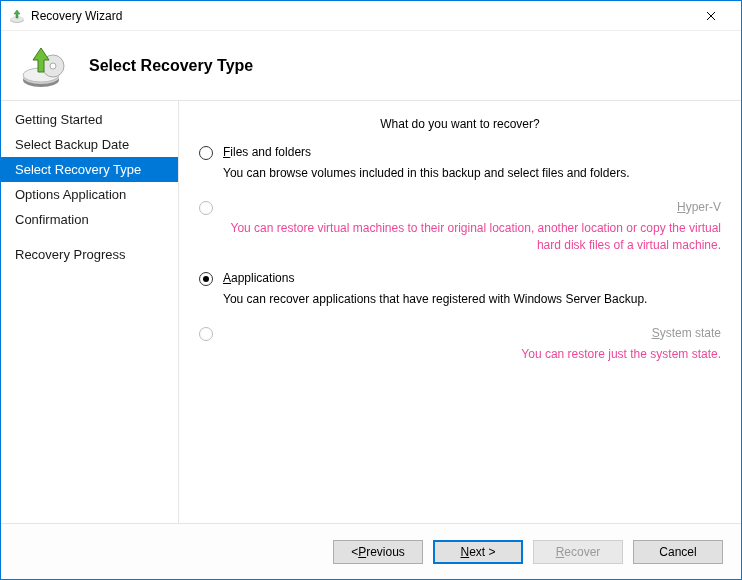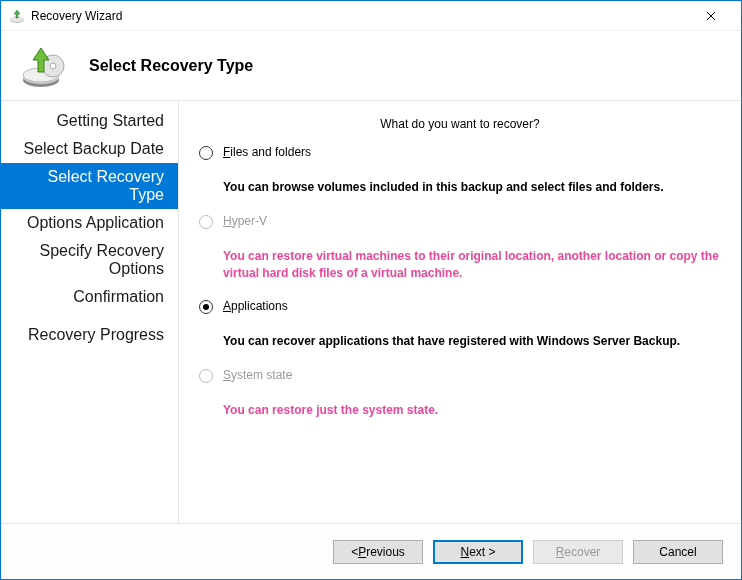--- a/index.html
+++ b/index.html
@@ -61,24 +61,23 @@
     display: flex;
     min-height: 0;
   }
   .sidebar {
     width: 178px;
     border-right: 1px solid #e5e5e5;
     padding-top: 6px;
   }
   .sidebar-item {
     padding: 5px 14px;
-    font-size: 16px;
+    font-size: 13px;
     color: #1a1a1a;
     cursor: default;
-    text-align: right;
   }
   .sidebar-item.selected {
     background: #0078d7;
     color: #fff;
   }
   .sidebar-gap { height: 10px; }
   .content {
     flex: 1;
     padding: 16px 20px 12px 20px;
     display: flex;
@@ -87,42 +86,42 @@
   .prompt {
     font-size: 12px;
     margin-bottom: 14px;
     text-align: center;
   }
   .option {
     display: flex;
     align-items: flex-start;
     margin-bottom: 18px;
   }
-  .option.disabled { color: #9a9a9a; }
+  .option.disabled { color: #9a9a9a; text-align: right; }
   .radio {
     width: 14px; height: 14px;
     border: 1px solid #333;
     border-radius: 50%;
     margin-right: 10px;
     margin-top: 1px;
     flex-shrink: 0;
     display:flex;align-items:center;justify-content:center;
   }
   .option.disabled .radio { border-color: #bbb; }
   .radio .dot {
     width: 6px; height: 6px;
     background: #000;
     border-radius: 50%;
     display:none;
   }
   .option.selected .radio .dot { display:block; }
   .option-body { flex:1; }
   .option-label { font-size: 12px; }
   .option-label .ul { text-decoration: underline; }
-  .option-desc { font-size: 12px; margin-top: 20px; line-height: 1.4; font-weight: bold; }
+  .option-desc { font-size: 12px; margin-top: 6px; line-height: 1.4; }
   .option.disabled .option-desc { color:#ec4899; }
   .footer {
     height: 56px;
     border-top: 1px solid #e5e5e5;
     display: flex;
     align-items: center;
     justify-content: flex-end;
     padding: 0 18px;
     gap: 10px;
     background:#fdfdfd;
@@ -182,21 +181,20 @@
     </span>
     <div class="header-title">Select Recovery Type</div>
   </div>
 
   <div class="body">
     <div class="sidebar">
       <div class="sidebar-item"><span>Getting Started</span></div>
       <div class="sidebar-item"><span>Select Backup Date</span></div>
       <div class="sidebar-item selected"><span>Select Recovery Type</span></div>
       <div class="sidebar-item"><span>Options Application</span></div>
-      <div class="sidebar-item"><span>Specify Recovery Options</span></div>
       <div class="sidebar-item"><span>Confirmation</span></div>
       <div class="sidebar-gap"></div>
       <div class="sidebar-item"><span>Recovery Progress</span></div>
     </div>
 
     <div class="content">
       <div class="prompt">What do you want to recover?</div>
 
       <div class="option">
         <span class="radio"></span>
@@ -213,21 +211,21 @@
           <div class="option-desc">You can restore virtual machines to their original location, another location or copy the virtual hard disk files of a virtual machine.</div>
         </div>
       </div>
 
 
       <div class="option selected">
         <span class="radio">
             <span class="dot"></span>
           </span>
         <div class="option-body">
-          <div class="option-label"><span class="ul">A</span><span>pplications</span></div>
+          <div class="option-label"><span class="ul">A</span><span>applications</span></div>
           <div class="option-desc">You can recover applications that have registered with Windows Server Backup.</div>
         </div>
       </div>
 
       <div class="option disabled">
         <span class="radio"></span>
         <div class="option-body">
           <div class="option-label"><span class="ul">S</span><span>ystem state</span></div>
           <div class="option-desc">You can restore just the system state.</div>
         </div>

